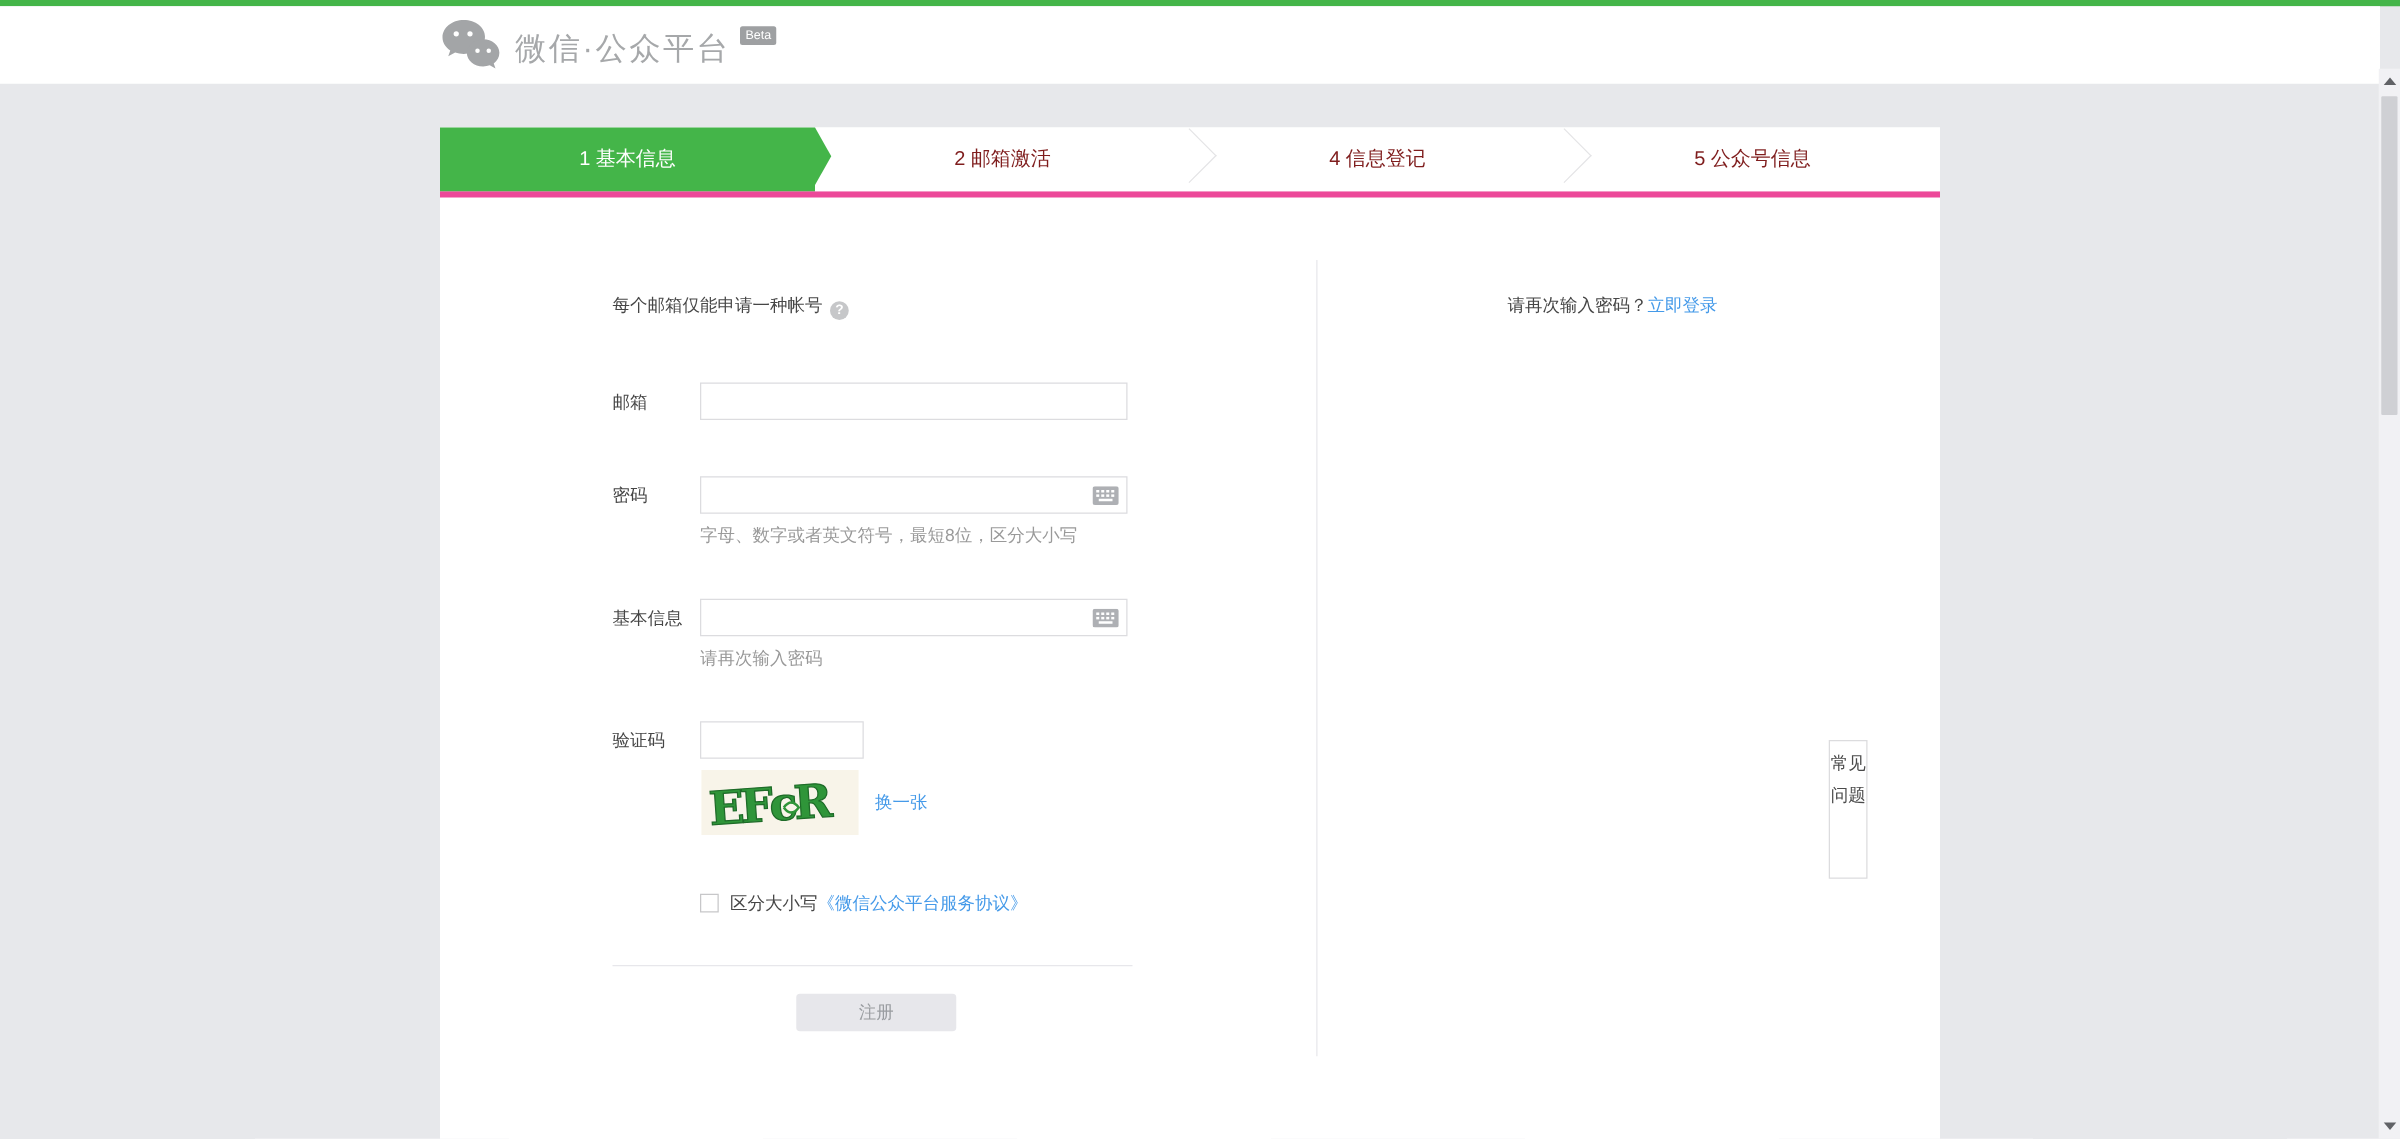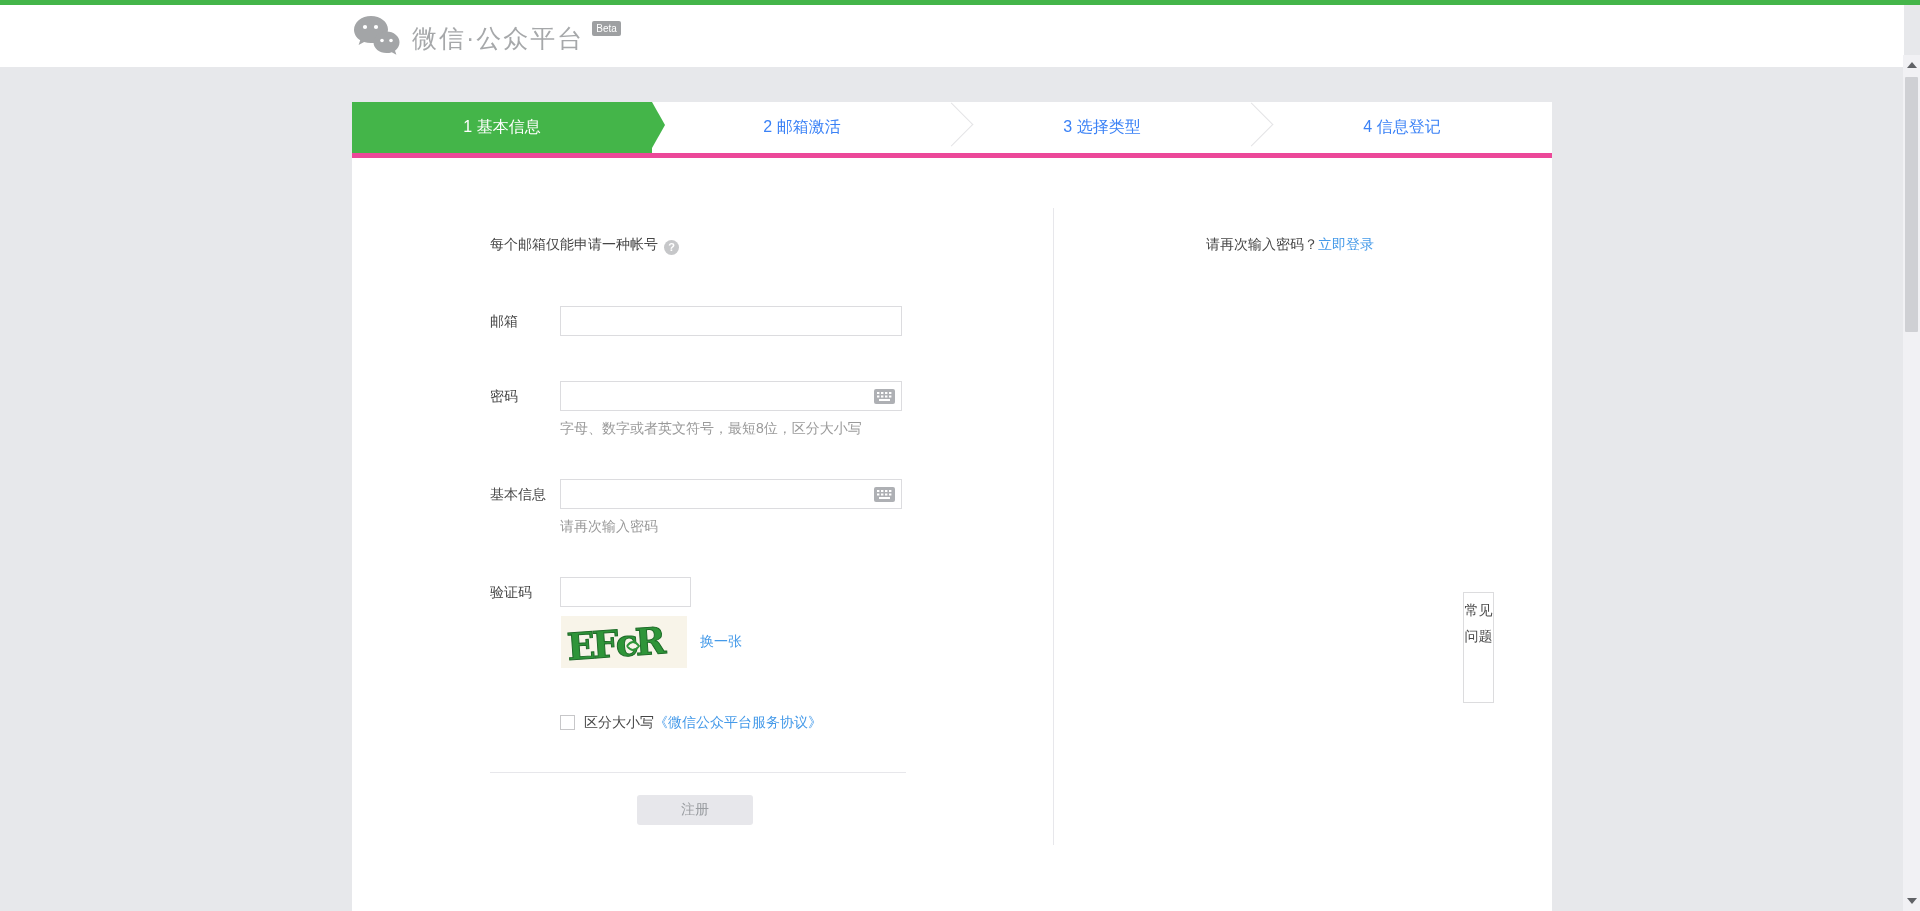--- a/index.html
+++ b/index.html
@@ -20,21 +20,21 @@
     display:inline-block; background:#9ea0a2; color:#fff; font-size:10px;
     line-height:13px; padding:1px 4px; border-radius:2px; margin-left:8px;
     position:relative; top:-10px; letter-spacing:0;
   }
   
   .card { position:absolute; left:352px; top:102px; width:1200px; height:809px; background:#fff; }
   
   .steps { display:flex; height:56px; border-bottom:5px solid #ec4899; position:relative; }
   .step {
     flex:1; display:flex; align-items:center; justify-content:center;
-    font-size:16px; color:#3b82f6; position:relative; background:#fff;
+    font-size:16px; color:#7f1d1d; position:relative; background:#fff;
   }
   .step.active { background:#44b549; color:#fff; }
   .step.active::after {
     content:""; position:absolute; right:-13px; top:0; z-index:2;
     border-left:13px solid #44b549;
     border-top:23px solid transparent;
     border-bottom:23px solid transparent;
   }
   .step .chev {
     position:absolute; left:-16px; top:7px; width:31px; height:31px;
@@ -69,21 +69,21 @@
   .captcha-img { position:absolute; left:209px; top:514px; width:126px; height:52px; }
   .refresh-link { position:absolute; left:348px; top:531px; font-size:14px; }
 
   .agree-row { position:absolute; left:208px; top:612px; height:18px; font-size:14px; color:#464646; }
   .checkbox {
     display:inline-block; width:15px; height:15px; border:1px solid #c7c7c9;
     background:#fff; vertical-align:-3px; margin-right:9px;
   }
   .form-divider { position:absolute; left:138px; top:670px; width:416px; height:1px; background:#e7e7eb; }
   .submit-btn {
-    position:absolute; left:285px; top:693px; width:116px; height:30px;
+    position:absolute; left:285px; top:693px; width:128px; height:30px;
     background:#e7e7eb; border:none; border-radius:3px; color:#9a9da1;
     font-size:14px; font-family:inherit; cursor:default;
   }
   
   .faq-tab {
     position:absolute; left:1463px; top:592px; width:31px; height:111px;
     background:#fff; border:1px solid #dcdcde; font-size:14px; color:#4a4a4a;
     text-align:center; line-height:26px; padding-top:4px; cursor:pointer;
     word-break:break-all;
   }
@@ -120,25 +120,25 @@
 
   <div class="steps">
     <div class="step active">
       <span>1 基本信息</span>
     </div>
     <div class="step">
       <span>2 邮箱激活</span>
     </div>
     <div class="step">
       <span class="chev"></span>
-      <span>3 选择类型</span>
+      <span>4 信息登记</span>
     </div>
     <div class="step">
       <span class="chev"></span>
-      <span>4 信息登记</span>
+      <span>5 公众号信息</span>
     </div>
   </div>
 
   <div class="intro">
     <span>每个邮箱仅能申请一种帐号</span><span class="q-icon">?</span>
   </div>
 
   <div class="login-prompt">
     <span>请再次输入密码？</span><a href="#" class="blue">立即登录</a>
   </div>

